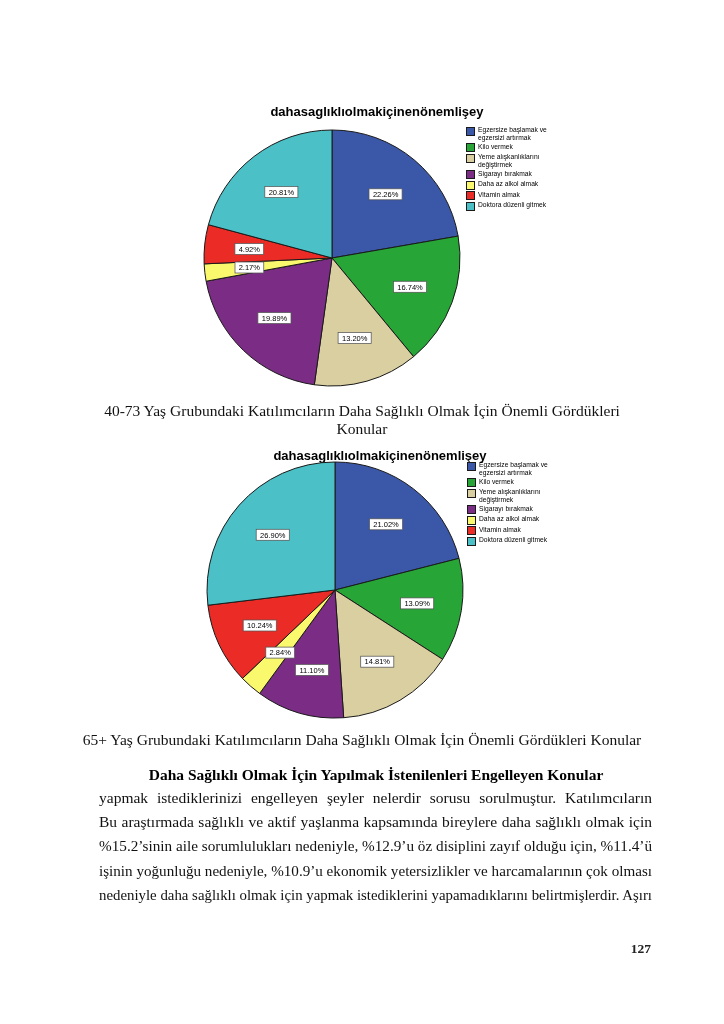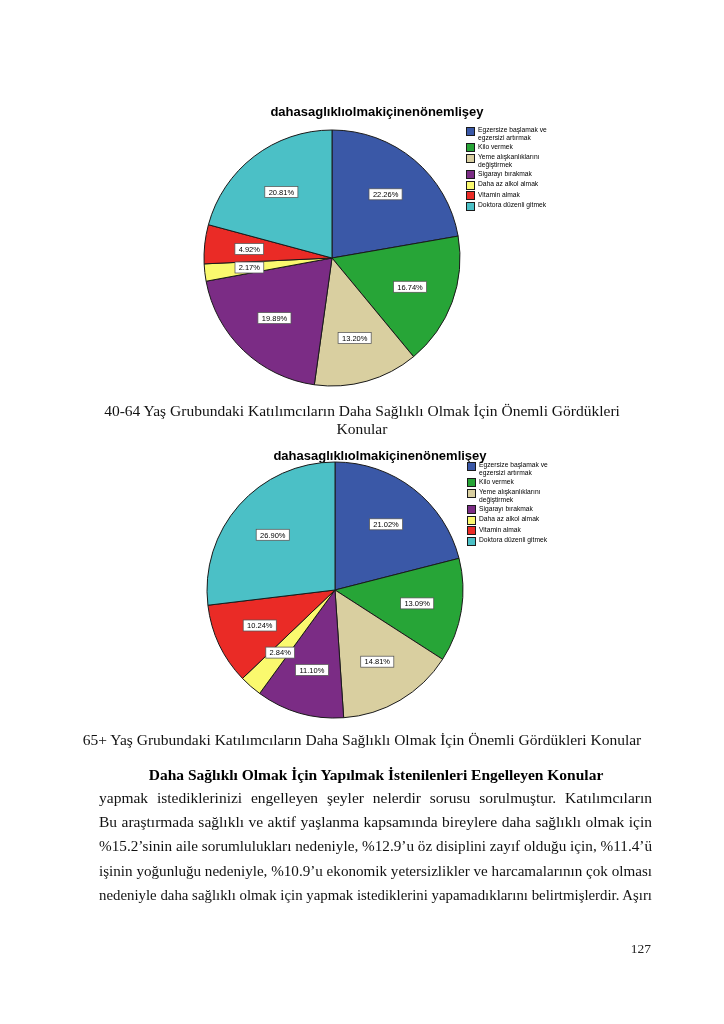--- a/index.html
+++ b/index.html
@@ -69,20 +69,21 @@
     white-space:nowrap;
   }
   
   .page-number{
     position:absolute;
     left:560px;top:941px;
     width:91px;
     text-align:right;
     font-size:13.5px;
     color:#222;
+    font-weight:bold;
   }
 </style>
 </head>
 <body>
 
 <div class="page">
 
   <div class="chart-title" style="left:202px;top:104px;">dahasaglıklıolmakiçinenönemlişey</div>
   <svg class="pie-svg" style="left:202px;top:128px;" width="260" height="260">
       <path d="M130,130 L130.00,2.00 A128,128 0 0 1 256.11,108.09 Z" fill="#3A58A7" stroke="#1a1a1a" stroke-width="1"></path>
@@ -131,21 +132,21 @@
       <div class="legend-item">
         <span class="legend-swatch" style="background: rgb(234, 43, 38);"></span>
         <span class="legend-label">Vitamin almak</span>
       </div>
       <div class="legend-item">
         <span class="legend-swatch" style="background: rgb(75, 192, 198);"></span>
         <span class="legend-label">Doktora düzenli gitmek</span>
       </div>
     </div>
 
-  <div class="caption" style="top:402px;">40-64 Yaş Grubundaki Katılımcıların Daha Sağlıklı Olmak İçin Önemli Gördükleri Konular</div>
+  <div class="caption" style="top:402px;">40-73 Yaş Grubundaki Katılımcıların Daha Sağlıklı Olmak İçin Önemli Gördükleri Konular</div>
 
   <div class="chart-title" style="left:205px;top:448px;">dahasaglıklıolmakiçinenönemlişey</div>
   <svg class="pie-svg" style="left:205px;top:460px;" width="260" height="260">
       <path d="M130,130 L130.00,2.00 A128,128 0 0 1 254.02,98.32 Z" fill="#3A58A7" stroke="#1a1a1a" stroke-width="1"></path>
       <path d="M130,130 L254.02,98.32 A128,128 0 0 1 237.60,199.33 Z" fill="#27A537" stroke="#1a1a1a" stroke-width="1"></path>
       <path d="M130,130 L237.60,199.33 A128,128 0 0 1 138.68,257.71 Z" fill="#D9CFA0" stroke="#1a1a1a" stroke-width="1"></path>
       <path d="M130,130 L138.68,257.71 A128,128 0 0 1 54.63,233.46 Z" fill="#7B2C85" stroke="#1a1a1a" stroke-width="1"></path>
       <path d="M130,130 L54.63,233.46 A128,128 0 0 1 37.47,218.44 Z" fill="#FAF96E" stroke="#1a1a1a" stroke-width="1"></path>
       <path d="M130,130 L37.47,218.44 A128,128 0 0 1 2.91,145.24 Z" fill="#EA2B26" stroke="#1a1a1a" stroke-width="1"></path>
       <path d="M130,130 L2.91,145.24 A128,128 0 0 1 130.00,2.00 Z" fill="#4BC0C6" stroke="#1a1a1a" stroke-width="1"></path>

